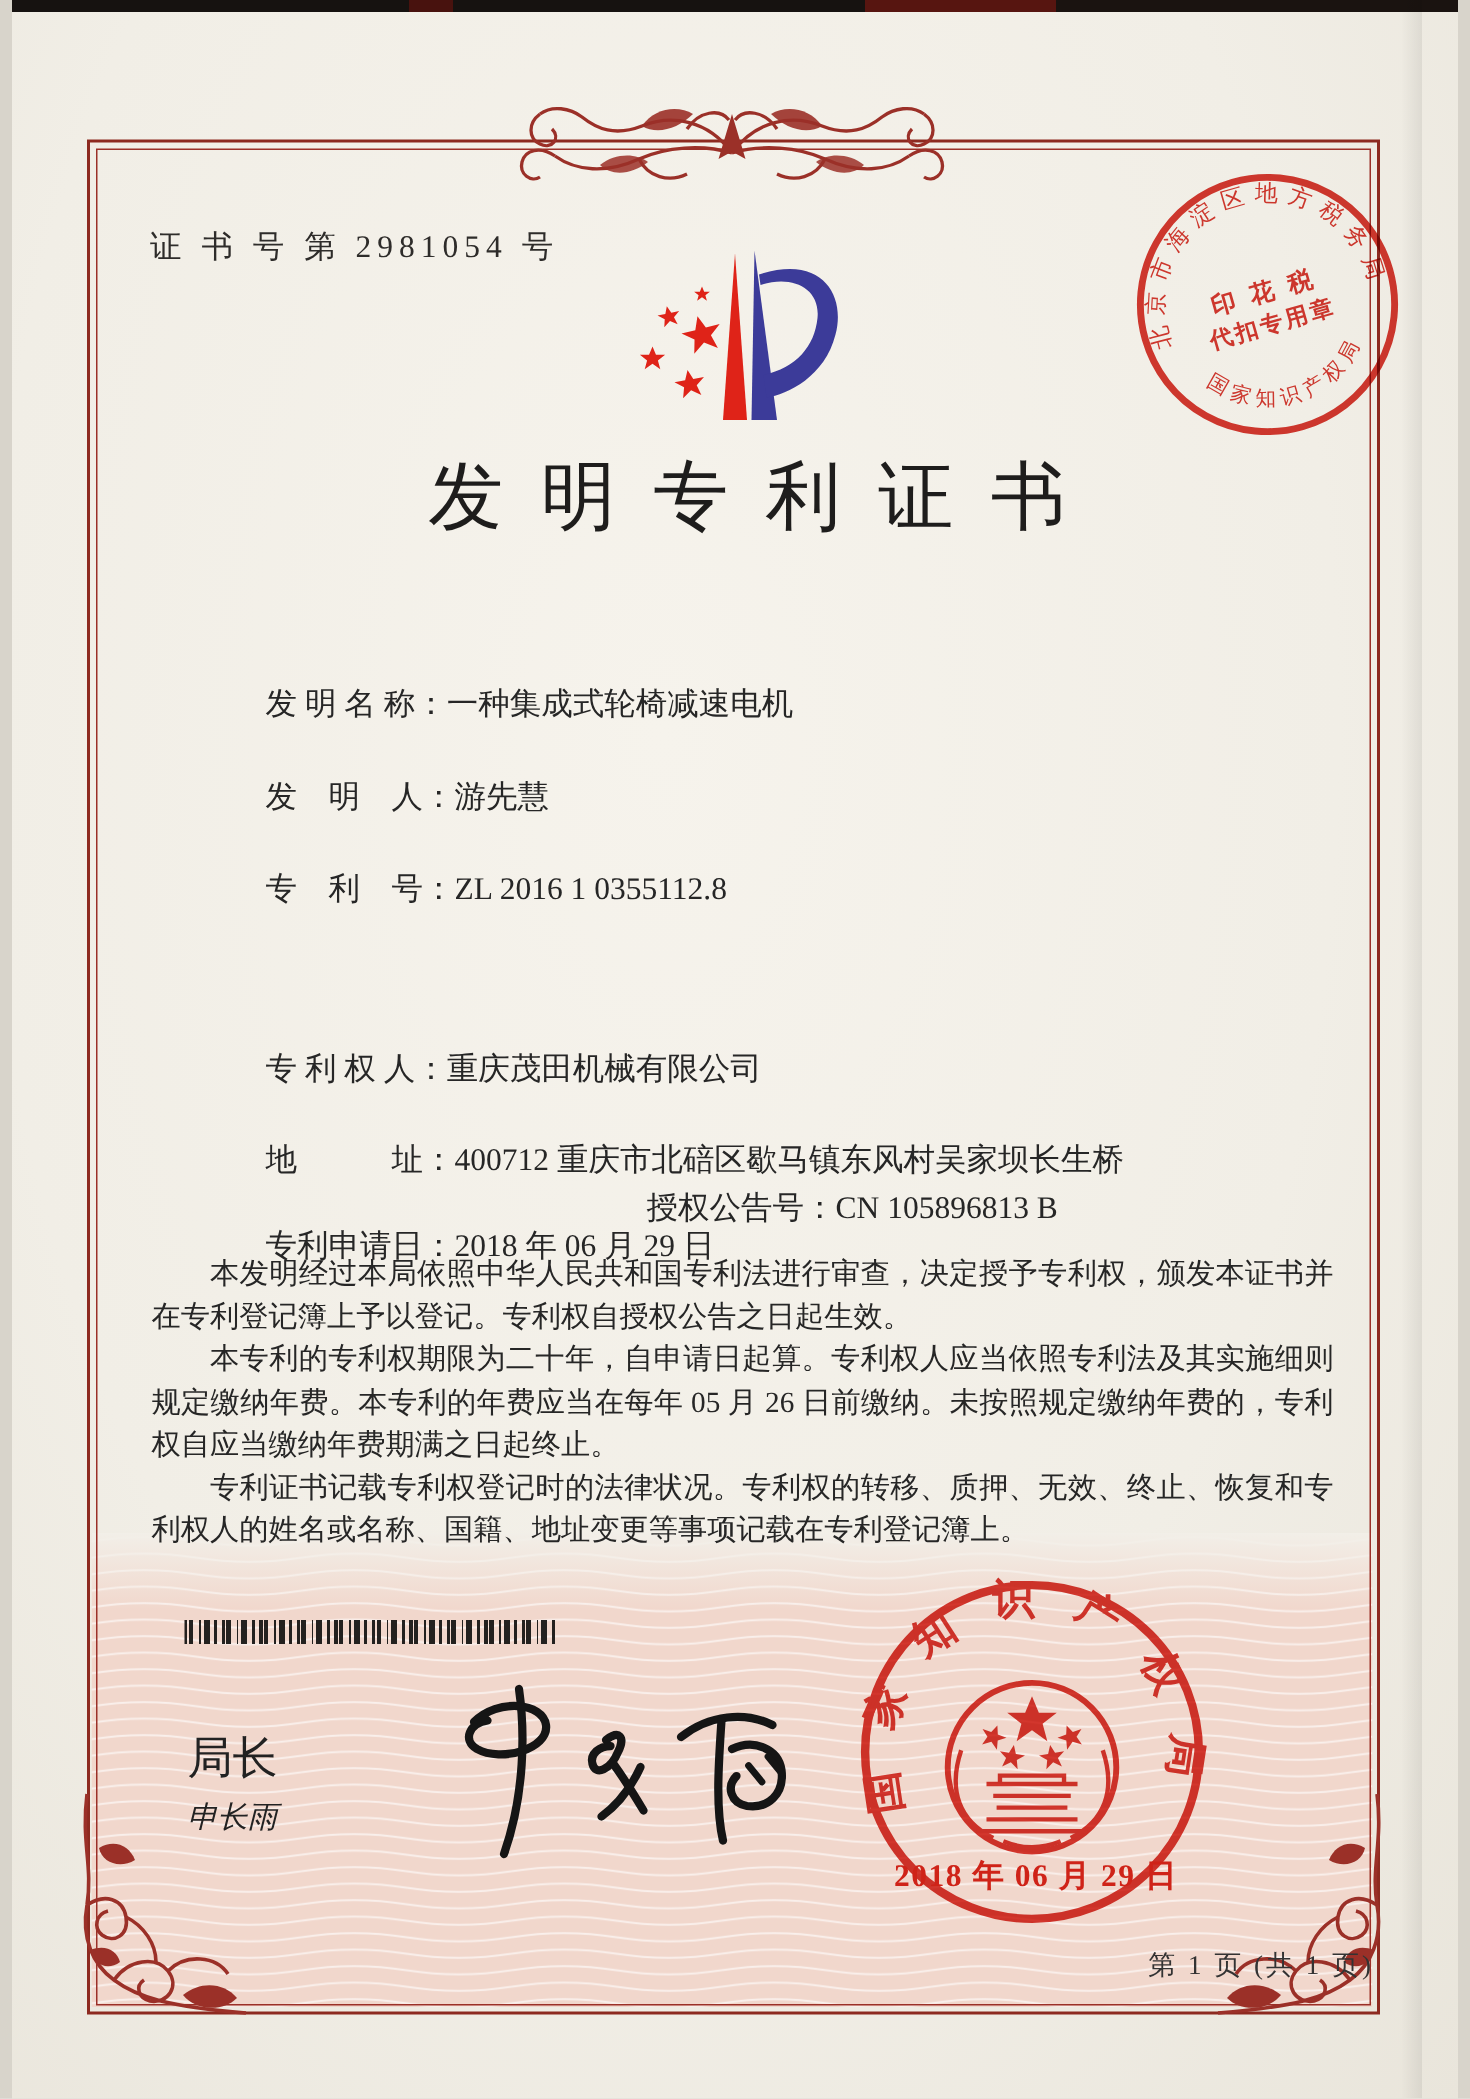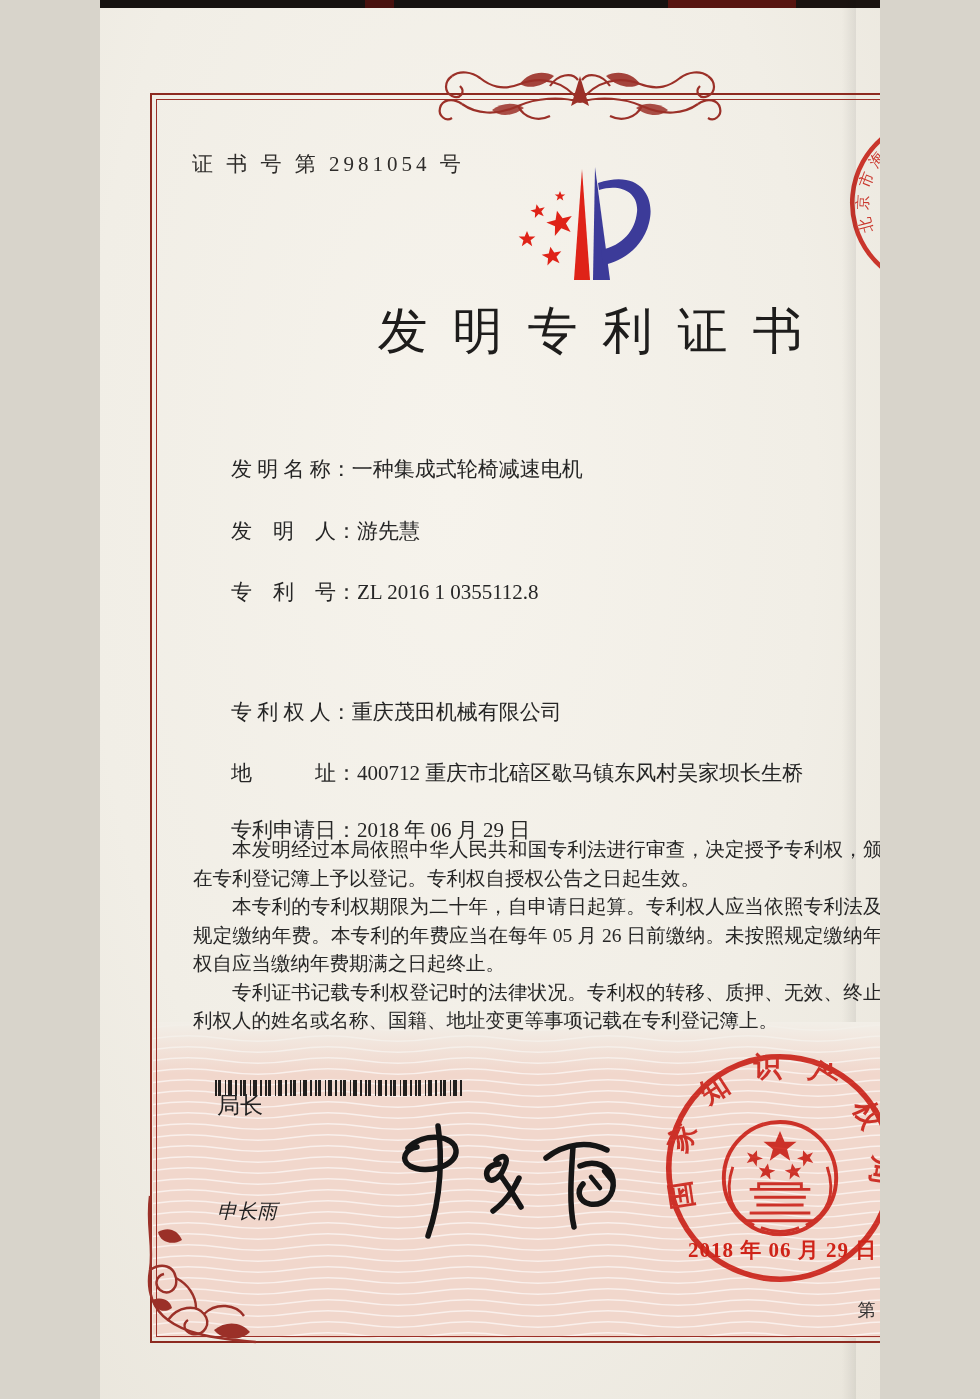--- a/index.html
+++ b/index.html
@@ -1,16 +1,16 @@
 <!DOCTYPE html>
 <html><head>
 <meta charset="utf-8">
 <style>
   html,body{margin:0;padding:0;background:#d8d4cb;}
-  #page{position:relative;width:780px;height:1399px;margin:0 auto;overflow:hidden;
+  #page{position:relative;width:964px;height:1399px;margin:0 auto;overflow:hidden;
         background:#f2efe8;
         background-image:radial-gradient(ellipse at 45% 35%, #f6f3ec 0%, #f1eee6 60%, #e9e5db 100%);
         font-family:"Liberation Serif","DejaVu Serif",serif;color:#262626;}
   .abs{position:absolute;}
   
   #scan-edge{left:0;top:0;width:980px;height:8px;
      background:linear-gradient(90deg,#161210 0 27%,#48120e 27% 30%,#161210 30% 58%,#571510 58% 71%,#1a1310 71% 100%);}
   #fold-shadow{right:24px;top:0;width:14px;height:1399px;background:linear-gradient(90deg,rgba(0,0,0,0) ,rgba(0,0,0,0.07));}
   
   #guilloche{left:53px;top:1022px;width:854px;height:316px;}
@@ -24,29 +24,29 @@
   #corner-left{left:44px;top:1192px;width:118px;height:168px;}
   #corner-right{left:798px;top:1192px;width:118px;height:168px;transform:scaleX(-1);}
   
   #cert-number{left:92px;top:150px;font-size:21px;letter-spacing:4px;color:#2e2c2a;white-space:pre;}
   #logo{left:398px;top:153px;width:164px;height:130px;}
   #tax-stamp{left:740px;top:106px;width:194px;height:194px;transform:rotate(-16deg);opacity:.92;mix-blend-mode:multiply;}
   #doc-title{left:0;top:298px;width:980px;text-align:center;font-size:50px;font-weight:normal;
      letter-spacing:25px;padding-left:25px;box-sizing:border-box;color:#1e1d1c;}
   
   .row{left:110px;font-size:21px;white-space:pre;}
-  .row .lab{display:inline-block;white-space:pre;}
+  .row .lab{display:inline-block;white-space:pre;margin-left:38px;}
   #row-grant .second{position:absolute;left:275px;top:0;white-space:pre;}
   
   #body-text{left:93px;top:836px;width:788px;font-size:19.5px;line-height:28.5px;text-align:justify;color:#262626;}
   #body-text p{margin:0;text-indent:2em;}
   
   #barcode{left:115px;top:1080px;width:248px;height:16px;
      background:repeating-linear-gradient(90deg,#23211f 0 2px,transparent 2px 3px,#23211f 3px 6px,transparent 6px 10px,#23211f 10px 11px,transparent 11px 13px,#23211f 13px 17px,transparent 17px 20px,#23211f 20px 22px,transparent 22px 25px);}
-  #director-title{left:117px;top:1090px;font-size:23px;color:#222;text-align:center;}
+  #director-title{left:117px;top:1152px;font-size:30px;color:#222;text-align:center;}
   #director-name{left:117px;top:1198px;font-size:20px;color:#222;font-style:italic;}
   #signature{left:268px;top:1114px;width:256px;height:128px;}
   #office-stamp{left:562px;top:1050px;width:236px;height:236px;opacity:.92;mix-blend-mode:multiply;}
   #stamp-date{left:588px;top:1236px;width:210px;font-size:21px;font-weight:bold;color:#cf2318;letter-spacing:1px;white-space:pre;}
   #footer{left:50px;top:1298px;width:858px;text-align:right;font-size:18px;letter-spacing:2px;color:#333;}
   text{font-family:"Liberation Serif","DejaVu Serif",serif;}
 </style>
 </head>
 <body>
 
@@ -148,20 +148,21 @@
     <span class="lab">专　利　号：</span><span>ZL 2016 1 0355112.8</span>
   </div>
   <div class="row abs" style="top:673px">
     <span class="lab">专 利 权 人：</span><span>重庆茂田机械有限公司</span>
   </div>
   <div class="row abs" style="top:734px">
     <span class="lab">地　　　址：</span><span>400712 重庆市北碚区歇马镇东风村吴家坝长生桥</span>
   </div>
   <div class="row abs" id="row-grant" style="top:791px">
     <span class="lab">专利申请日：</span><span>2018 年 06 月 29 日</span>
+    <span class="second"><span class="lab">授权公告号：</span><span>CN 105896813 B</span></span>
   </div>
 
   <div id="body-text" class="abs">
     <p>本发明经过本局依照中华人民共和国专利法进行审查，决定授予专利权，颁发本证书并在专利登记簿上予以登记。专利权自授权公告之日起生效。</p>
     <p>本专利的专利权期限为二十年，自申请日起算。专利权人应当依照专利法及其实施细则规定缴纳年费。本专利的年费应当在每年 05 月 26 日前缴纳。未按照规定缴纳年费的，专利权自应当缴纳年费期满之日起终止。</p>
     <p>专利证书记载专利权登记时的法律状况。专利权的转移、质押、无效、终止、恢复和专利权人的姓名或名称、国籍、地址变更等事项记载在专利登记簿上。</p>
   </div>
 
   <div id="barcode" class="abs"></div>
 

